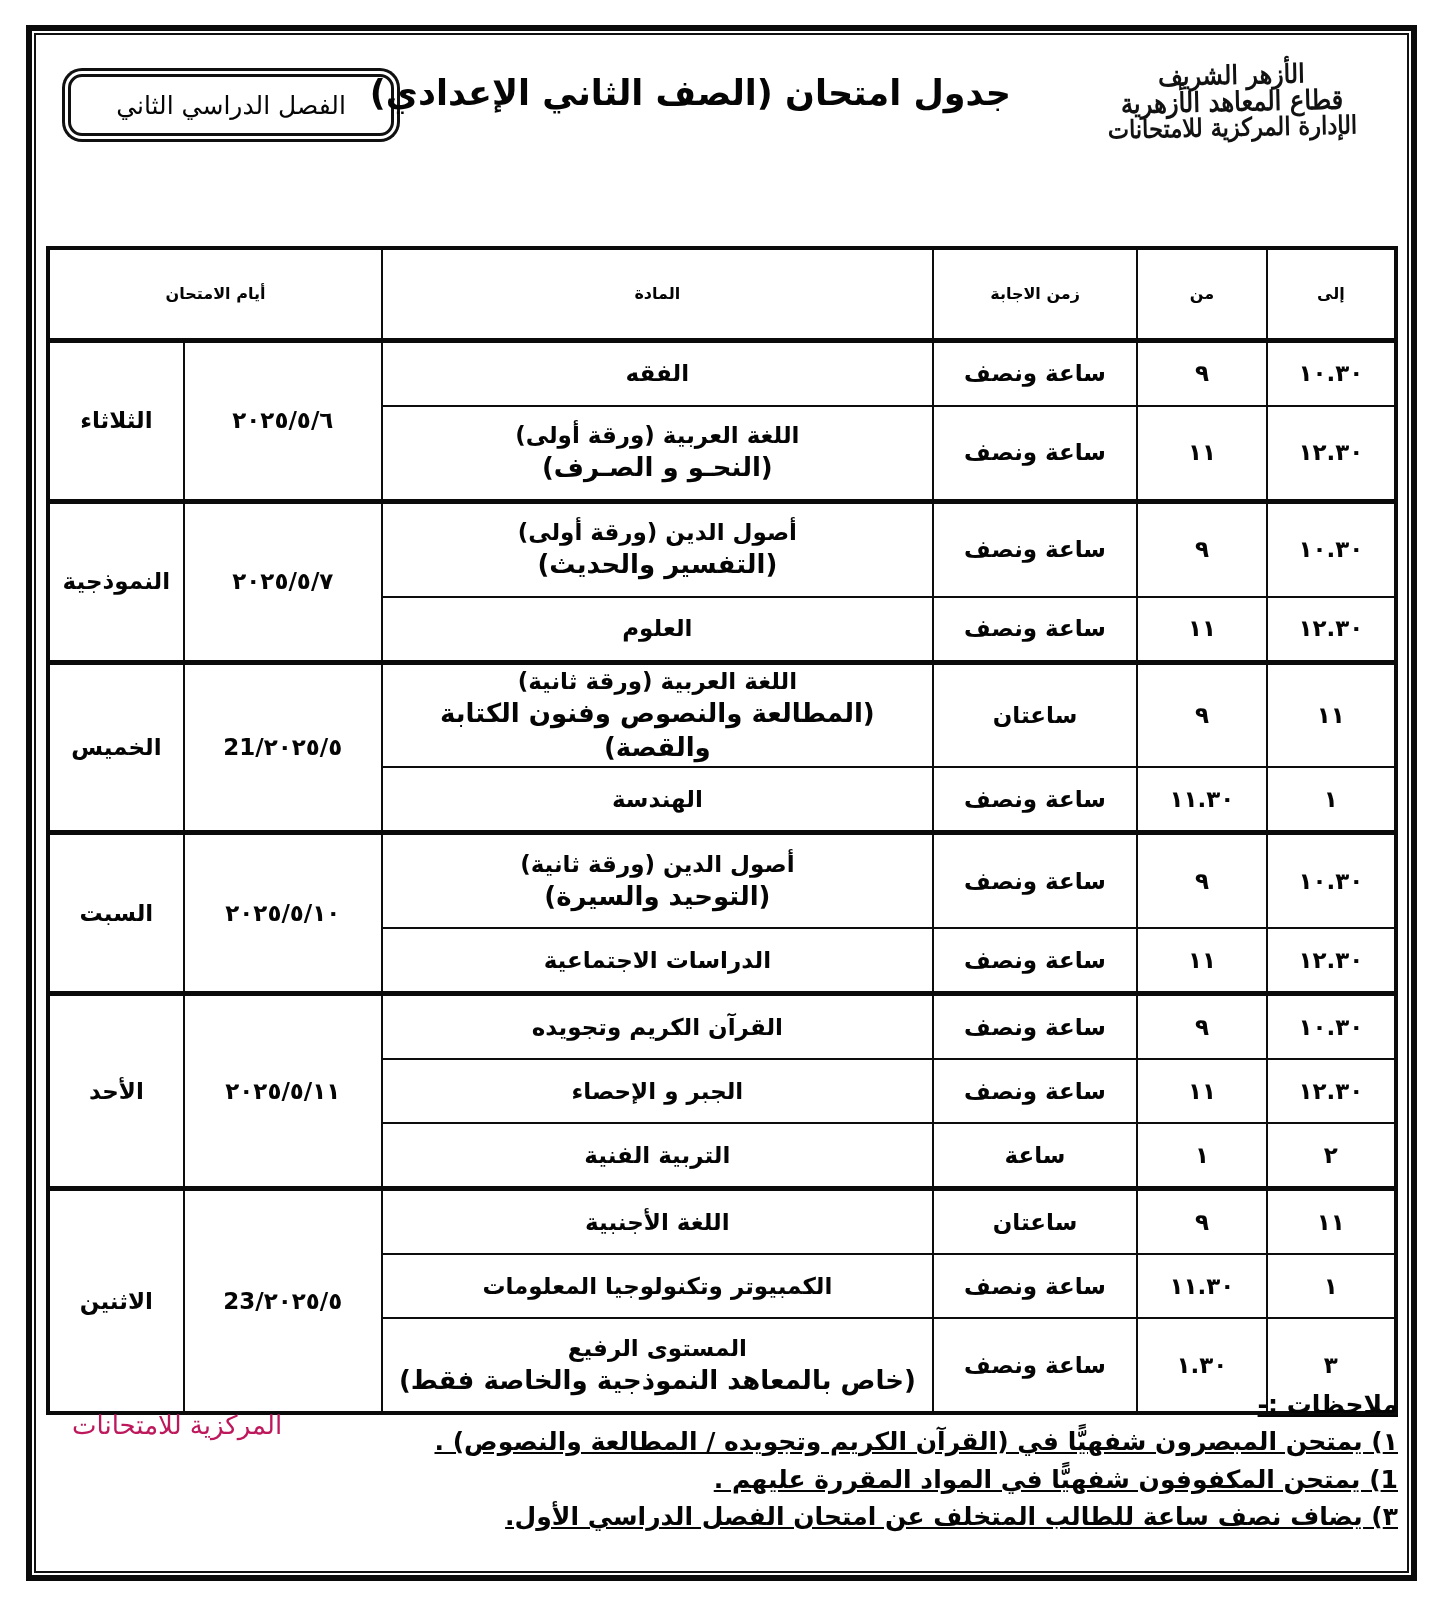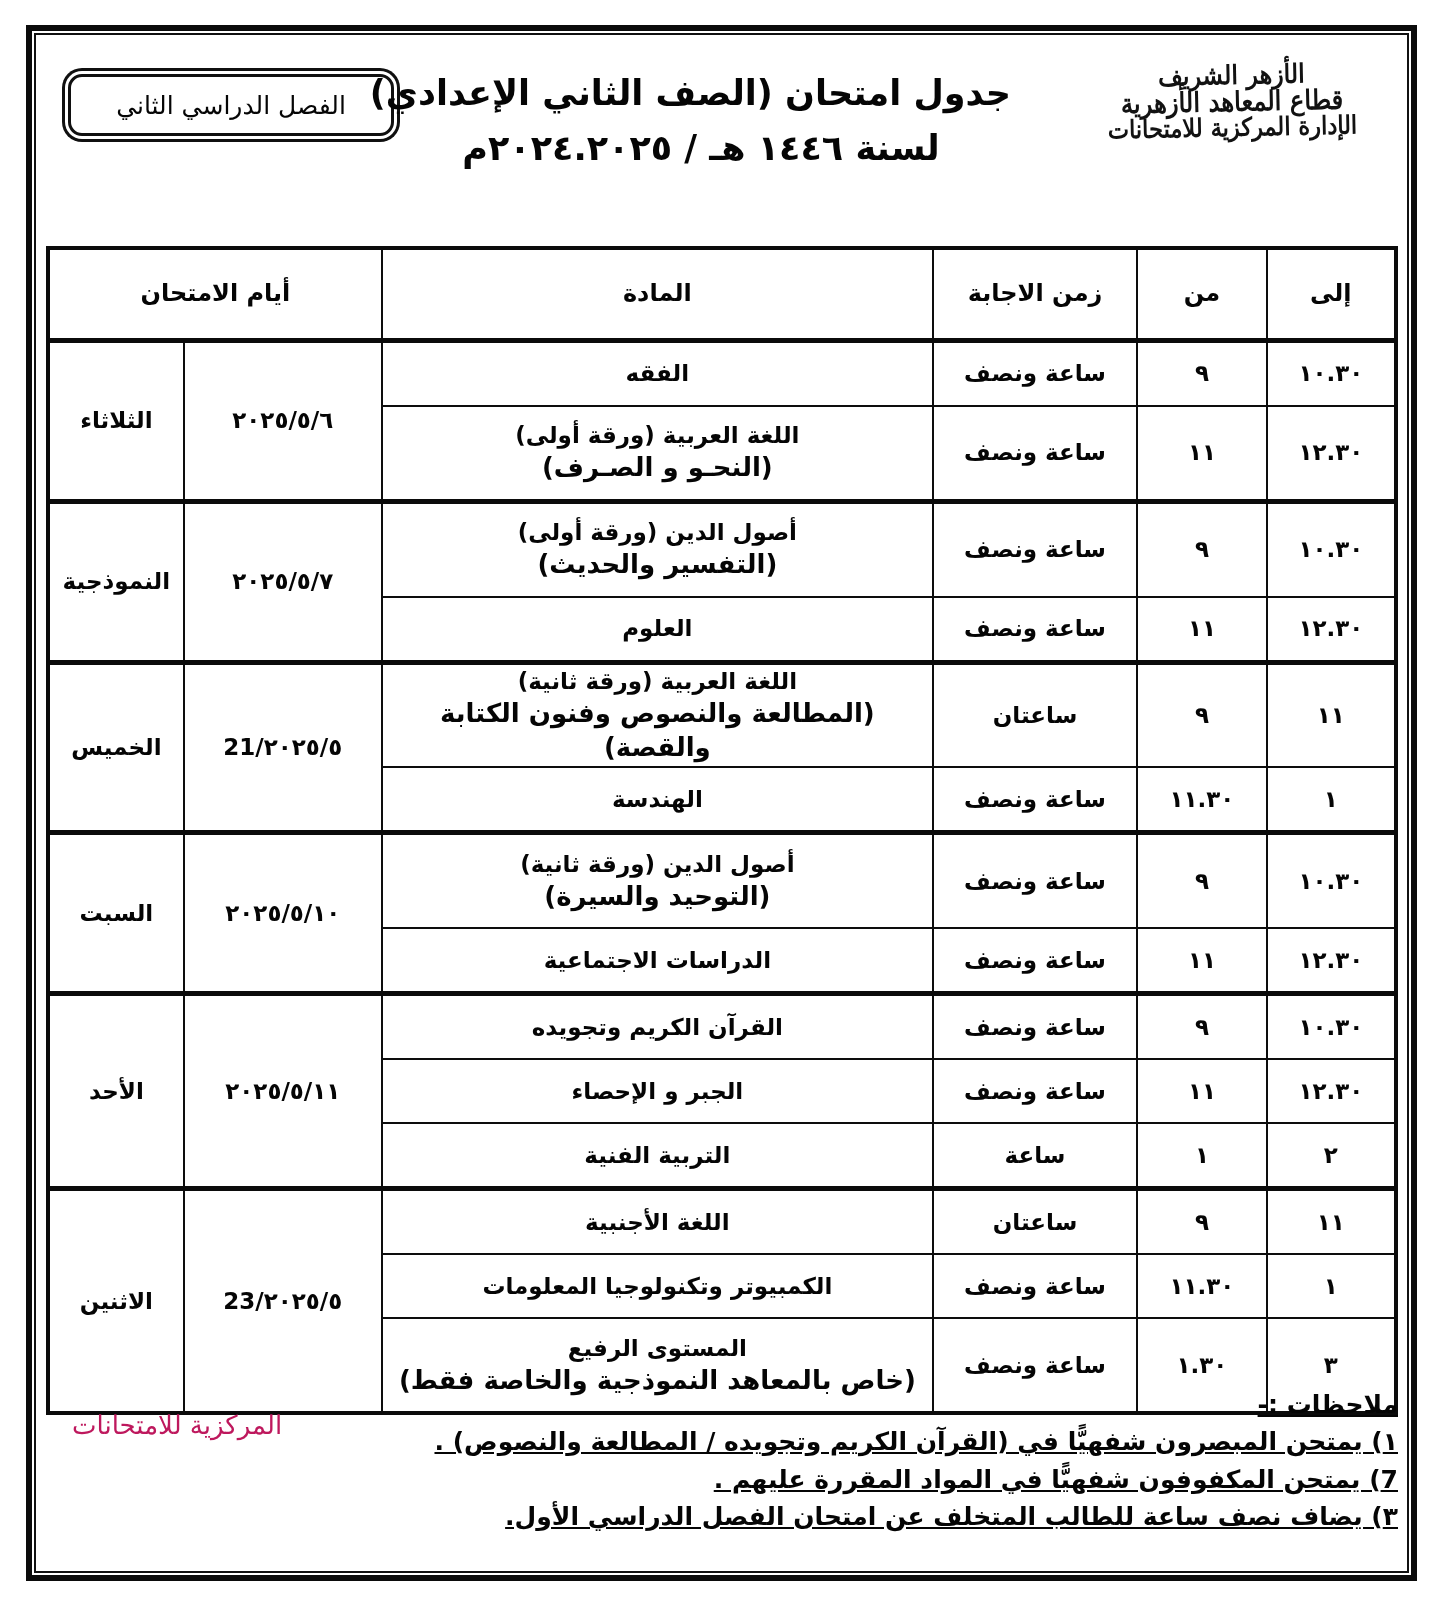--- a/index.html
+++ b/index.html
@@ -132,21 +132,21 @@
     border: 2px solid #0d0d0d;
     text-align: center;
     vertical-align: middle;
     padding: 2px 4px;
     font-size: 23px;
     font-weight: bold;
     line-height: 1.3;
   }
   table.schedule th {
     height: 84px;
-    font-size: 24px;
+    font-size: 16px;
   }
   
   table.schedule {
     border: 4px solid #0b0b0b;
   }
   .grp-top > td,
   .grp-top > th {
     border-top: 5px solid #0b0b0b !important;
   }
   .hdr-row > th {
@@ -213,21 +213,20 @@
 <div class="sheet">
 
   <div class="header">
 
     <div class="term-chip">
       <span>الفصل الدراسي الثاني</span>
     </div>
 
     <div class="title-block">
       <div class="title-line1">جدول امتحان (الصف الثاني الإعدادي)</div>
-      <div class="title-line2">لسنة ١٤٤٦ هـ / ٢٠٢٤.٢٠٢٥م</div>
     </div>
 
     <div class="letterhead">
       <div class="lh1">الأزهر الشريف</div>
       <div class="lh2">قطاع المعاهد الأزهرية</div>
       <div class="lh3">الإدارة المركزية للامتحانات</div>
     </div>
 
   </div>
 
@@ -348,20 +347,20 @@
             <td class="col-subj subject">المستوى الرفيع<span class="sub2">(خاص بالمعاهد النموذجية والخاصة فقط)</span></td>
           </tr>
         </tbody>
     </table>
   </div>
 
   <div class="notes">
     <div class="notes-title">ملاحظات :-</div>
     <div id="notes-list">
         <div class="note-line">١) يمتحن المبصرون شفهيًّا في (القرآن الكريم وتجويده / المطالعة والنصوص) .</div>
-        <div class="note-line">7) يمتحن المكفوفون شفهيًّا في المواد المقررة عليهم .</div>
+        <div class="note-line">1) يمتحن المكفوفون شفهيًّا في المواد المقررة عليهم .</div>
         <div class="note-line">٣) يضاف نصف ساعة للطالب المتخلف عن امتحان الفصل الدراسي الأول.</div>
       </div>
   </div>
 
   <div class="watermark">المركزية للامتحانات</div>
 
 </div>
 
 </body></html>

